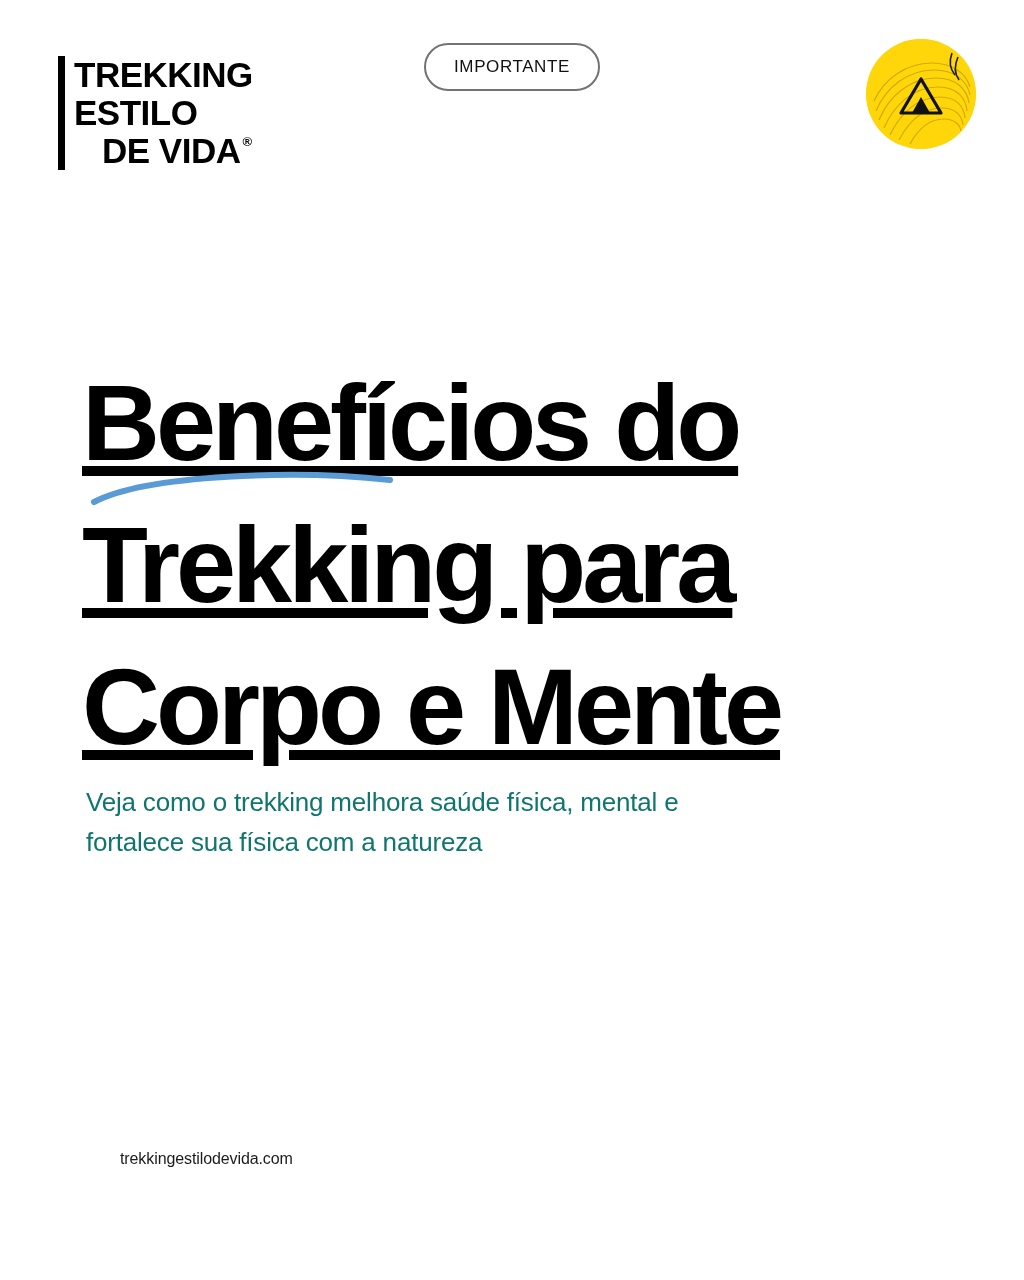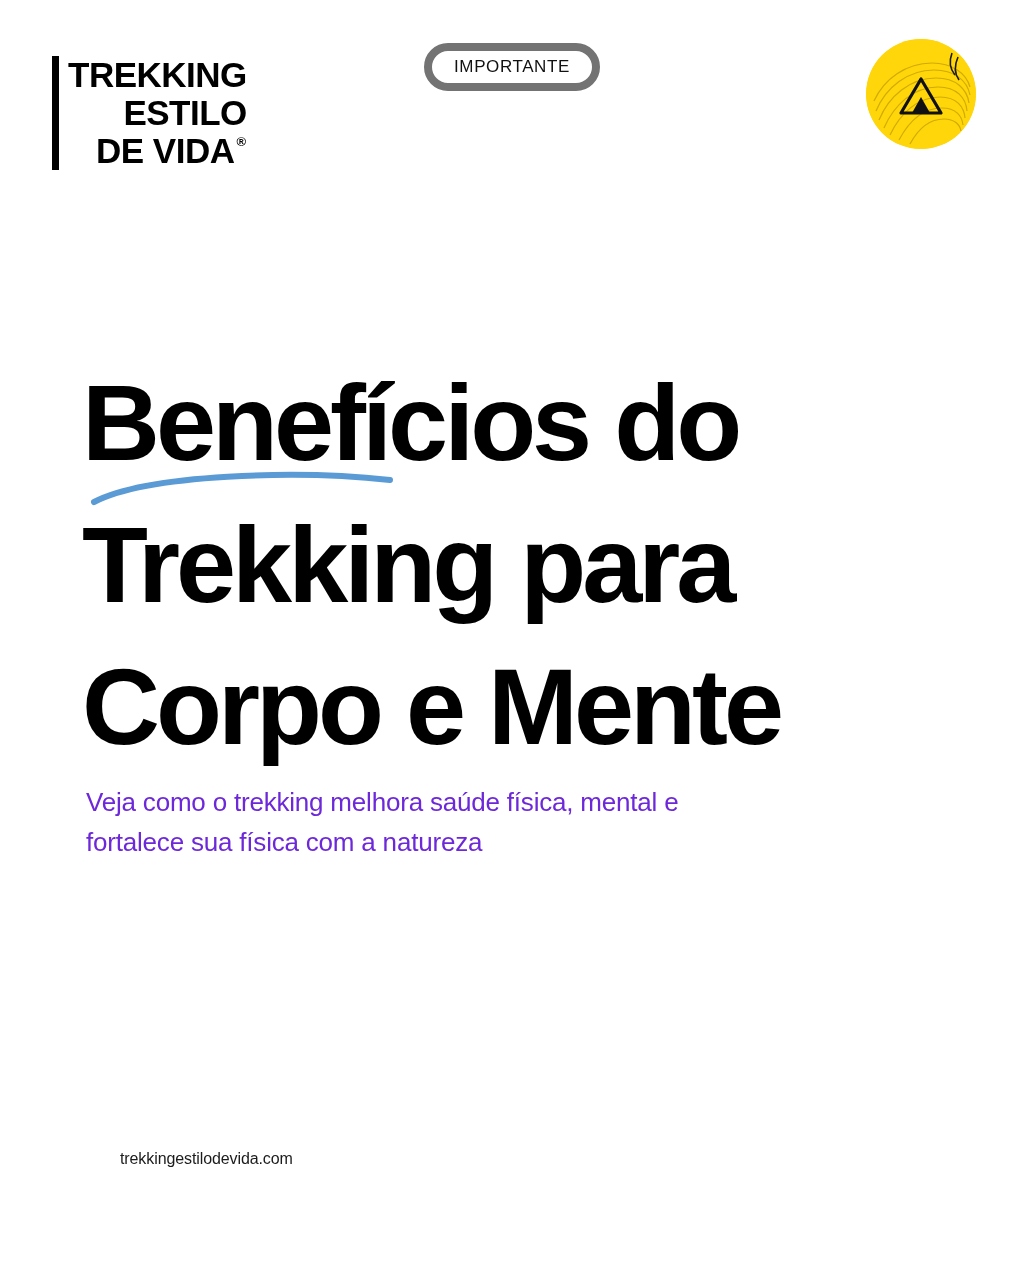--- a/index.html
+++ b/index.html
@@ -15,25 +15,24 @@
   .page {
     position: relative;
     width: 1024px;
     height: 1280px;
     background: #ffffff;
   }
 
   
   .brand-logo {
     position: absolute;
-    left: 52px;
+    left: 58px;
     top: 56px;
     display: flex;
     align-items: stretch;
-    text-align: right;
   }
   .brand-bar {
     width: 7px;
     background: #000000;
     margin-right: 9px;
   }
   .brand-lines {
     display: flex;
     flex-direction: column;
     justify-content: center;
@@ -59,21 +58,21 @@
     margin-left: 2px;
     margin-top: 2px;
   }
 
   .pill {
     position: absolute;
     left: 424px;
     top: 43px;
     width: 176px;
     height: 48px;
-    border: 8px solid #737373;
+    border: 2px solid #737373;
     border-radius: 26px;
     display: flex;
     align-items: center;
     justify-content: center;
   }
   .pill span {
     font-size: 17px;
     letter-spacing: 0.6px;
     color: #111111;
   }
@@ -98,39 +97,40 @@
     width: 880px;
   }
   .headline h1 {
     font-family: "Liberation Sans", sans-serif;
     font-weight: bold;
     font-size: 108px;
     line-height: 142px;
     letter-spacing: -4px;
     color: #000000;
     white-space: nowrap;
+    text-decoration: underline;
   }
   .underline-swash {
     position: absolute;
     left: 6px;
     top: 116px;
     width: 310px;
     height: 38px;
     pointer-events: none;
   }
 
   
   .subtitle {
     position: absolute;
     left: 86px;
     top: 782px;
     width: 810px;
     font-size: 26px;
     line-height: 40px;
-    color: #6d28d9;
+    color: #0f766e;
     letter-spacing: -0.2px;
   }
 
   
   .footer-url {
     position: absolute;
     left: 96px;
     top: 1150px;
     font-size: 16px;
     color: #1b1b1b;

